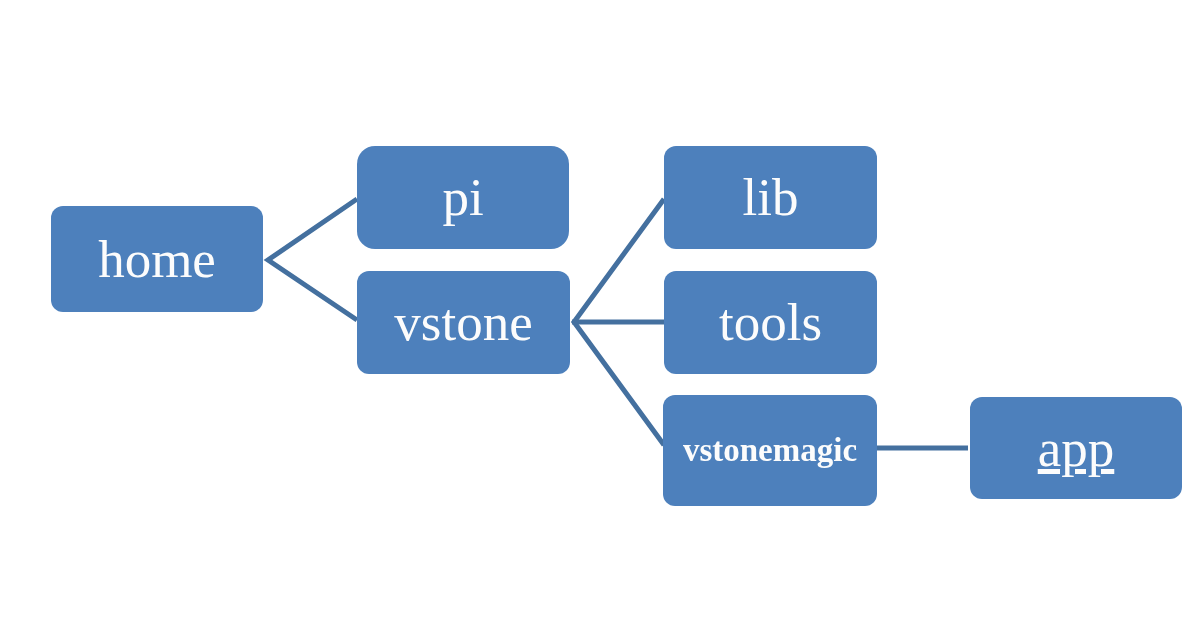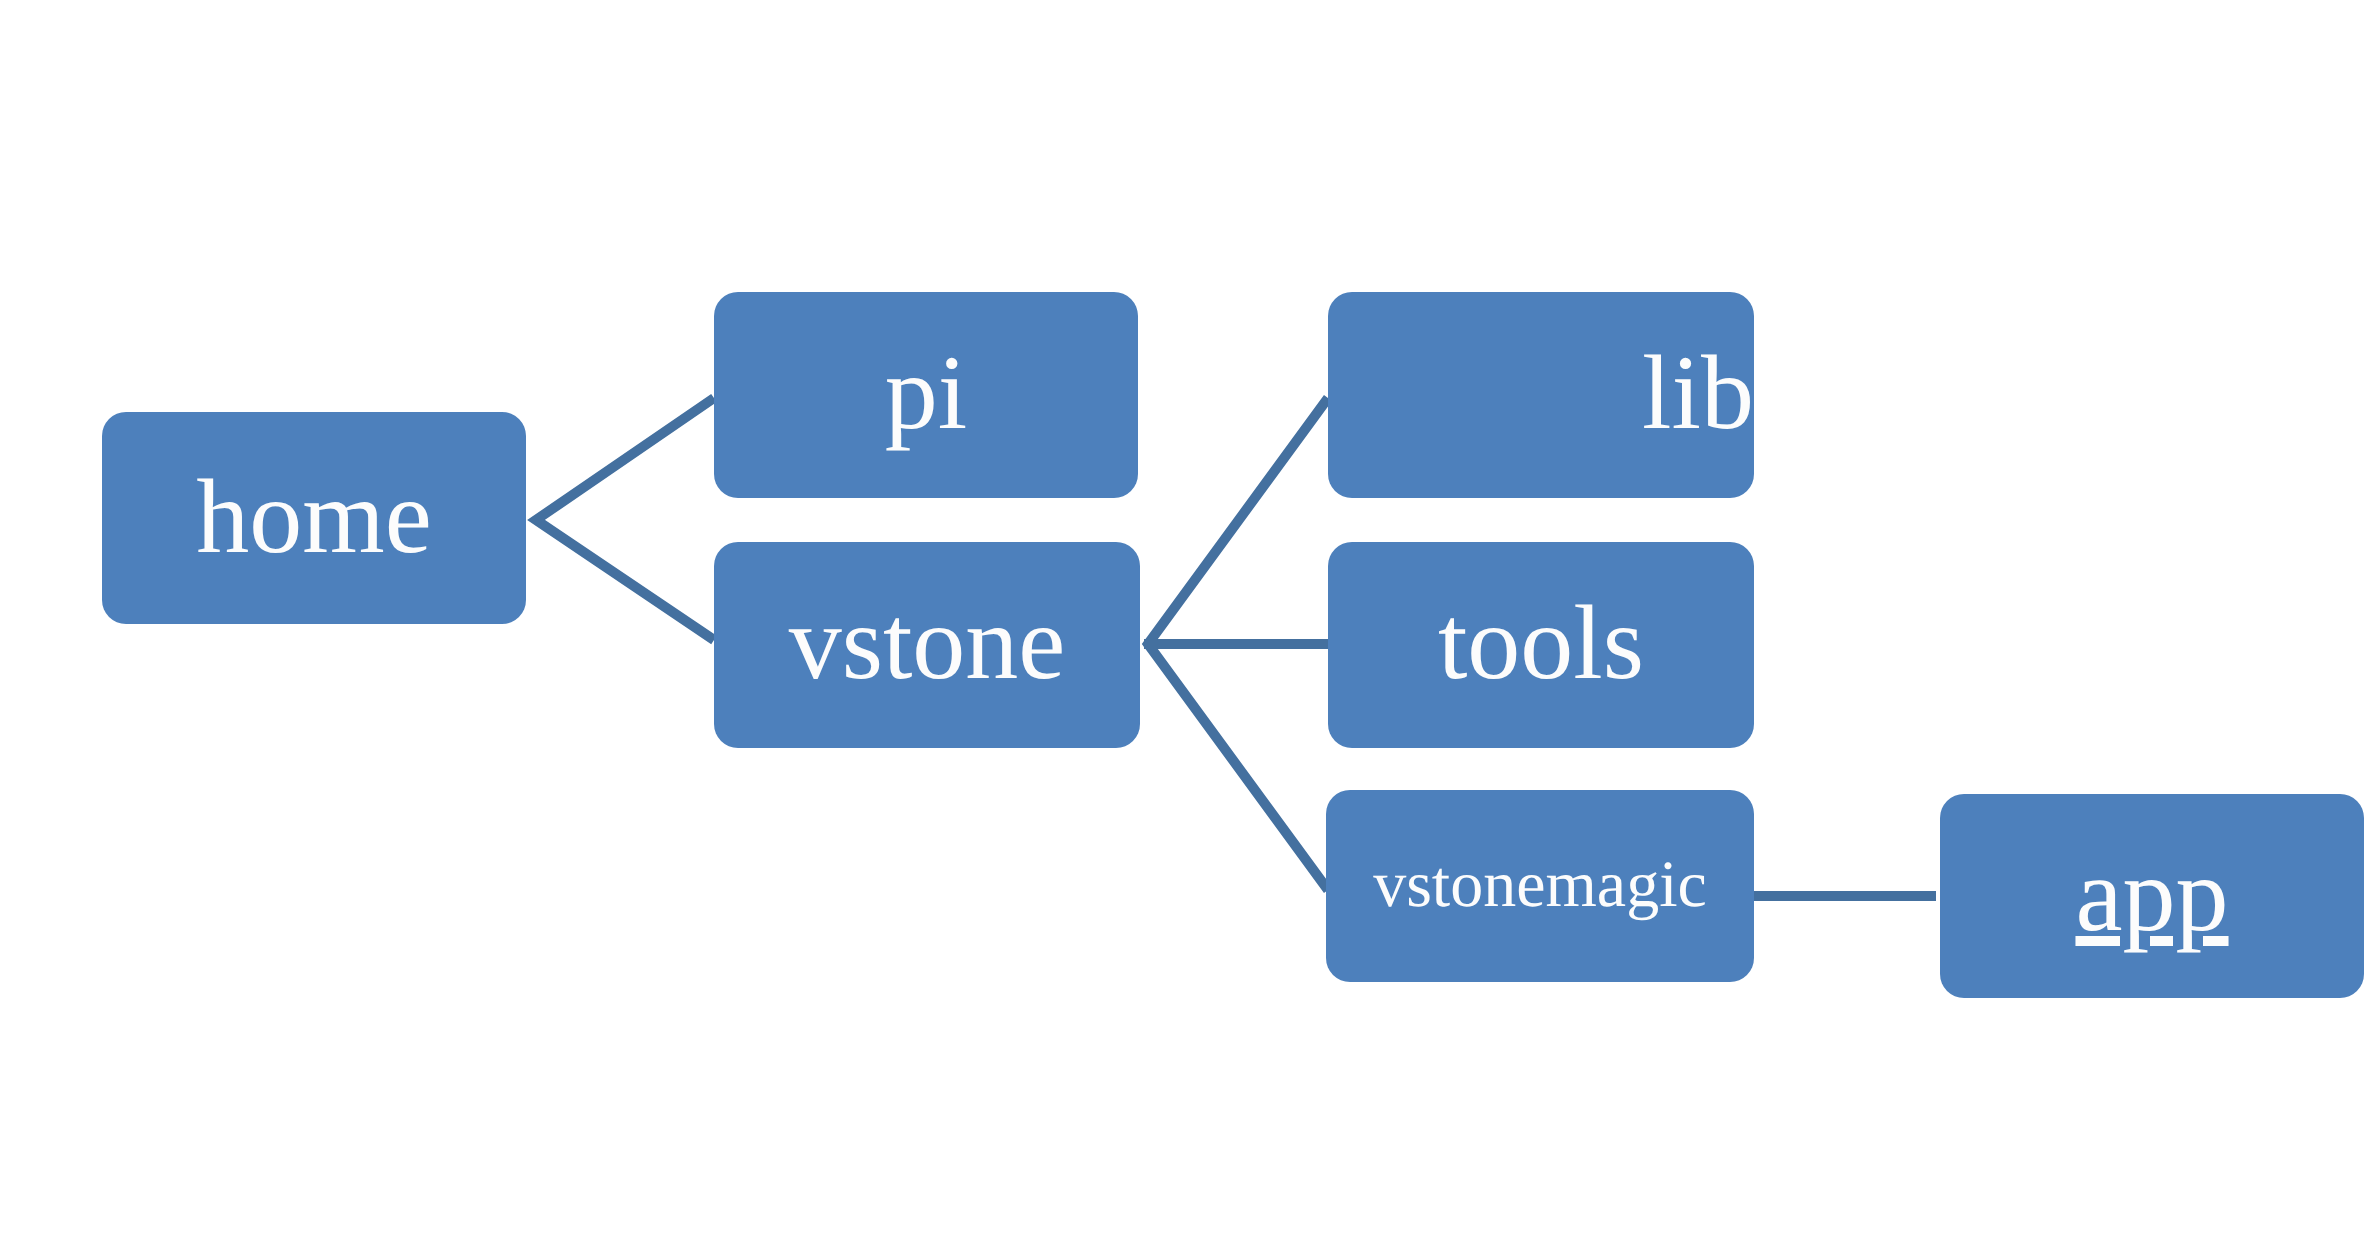--- a/index.html
+++ b/index.html
@@ -37,25 +37,25 @@
     color: var(--node-text);
     display: flex;
     align-items: center;
     justify-content: center;
     font-size: 53px;
     line-height: 1;
     text-align: center;
     user-select: none;
   }
   .n-home        { left:  51px; top: 206px; width: 212px; height: 106px; text-align: right; }
-  .n-pi          { left: 357px; top: 146px; width: 212px; height: 103px; }
+  .n-pi          { left: 357px; top: 146px; width: 212px; height: 103px; border-radius: 18px; }
   .n-vstone      { left: 357px; top: 271px; width: 213px; height: 103px; }
-  .n-lib         { left: 664px; top: 146px; width: 213px; height: 103px; justify-content: flex-end; }
+  .n-lib         { left: 664px; top: 146px; width: 213px; height: 103px; }
   .n-tools       { left: 664px; top: 271px; width: 213px; height: 103px; font-family: Liberation Serif, serif; }
-  .n-vstonemagic { left: 663px; top: 395px; width: 214px; height: 96px; font-size: 33px; }
+  .n-vstonemagic { left: 663px; top: 395px; width: 214px; height: 111px; font-size: 33px; font-weight: bold; }
   .n-app         { left: 970px; top: 397px; width: 212px; height: 102px; text-decoration: underline; }
 </style>
 </head>
 <body>
 
 <div id="canvas">
 
   <svg id="connectors" viewBox="0 0 1190 624" xmlns="http://www.w3.org/2000/svg">
     <polyline class="edge" points="357,199 268,260 357,320"></polyline>
     <polyline class="edge" points="664,199 574,322 664,445"></polyline>

